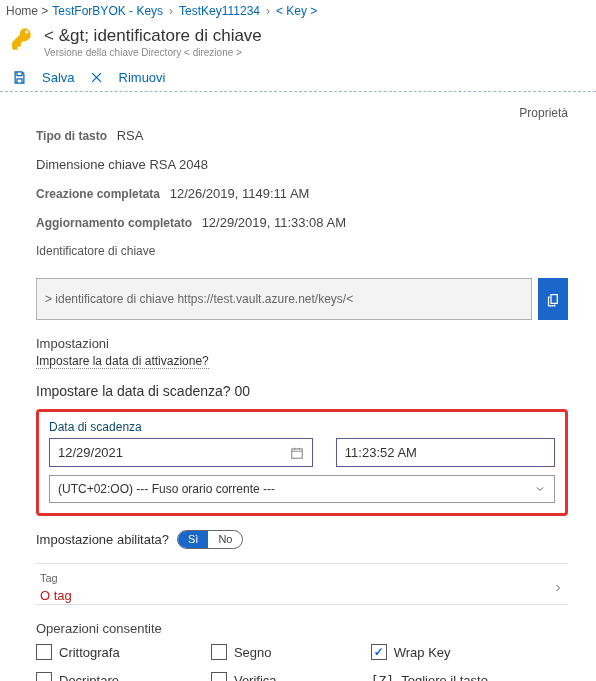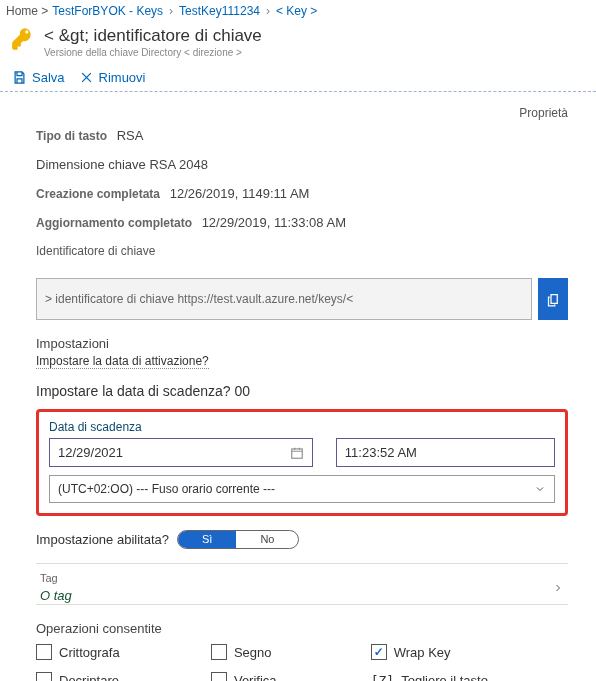--- a/index.html
+++ b/index.html
@@ -22,21 +22,21 @@
   }
   .key-icon { width: 26px; height: 26px; flex: none; }
   .header-text h1 { font-size: 17px; font-weight: 400; color: #333; }
   .header-sub { font-size: 10px; color: #888; margin-top: 1px; }
   .toolbar {
     display: flex; align-items: center; gap: 14px;
     padding: 6px 12px;
     border-bottom: 1px dashed #9cb3d6;
   }
   .tool-btn {
-    display: flex; align-items: center; gap: 5px;
+    display: flex; align-items: center; gap: 15px;
     background: none; border: none; color: #0066b8;
     font-size: 13px; cursor: pointer;
   }
   .tool-btn svg { width: 15px; height: 15px; }
   .content { padding: 14px 28px 16px 36px; }
   .right-label { text-align: right; font-size: 12px; color: #555; margin-bottom: 8px; }
   .prop-row { font-size: 13px; color: #444; margin-bottom: 14px; }
   .prop-row .lbl { color: #666; font-size: 12px; margin-right: 6px; font-weight: bold; }
   .kid-label { font-size: 12px; color: #555; margin-bottom: 20px; }
   .kid-row { display: flex; gap: 6px; align-items: stretch; margin-bottom: 16px; }
@@ -68,30 +68,30 @@
   .tz-select {
     border: 1px solid #9a9a9a; width: 100%; padding: 6px 8px;
     font-size: 12px; color: #333; display: flex; justify-content: space-between; align-items: center;
   }
   .chev { width: 12px; height: 12px; }
   .toggle-row { display: flex; align-items: center; gap: 8px; font-size: 13px; margin-bottom: 14px; }
   .toggle {
     display: inline-flex; border: 1px solid #666; border-radius: 11px; overflow: hidden;
     font-size: 11px; line-height: 1;
   }
-  .toggle span { padding: 3px 24px; }
+  .toggle span { padding: 3px 10px; }
   .toggle .on { background: #1a66c9; color: #fff; }
   .toggle .off { color: #444; }
   .tag-block {
     border-top: 1px solid #ddd; border-bottom: 1px solid #ddd;
     padding: 8px 4px 1px 4px; margin-bottom: 16px;
     display: flex; justify-content: space-between; align-items: center;
   }
   .tag-text .tag-lbl { font-size: 11px; color: #666; }
-  .tag-text .tag-val { font-size: 13px; color: #14532d; margin-top: 4px; font-style: italic; }
+  .tag-text .tag-val { font-size: 13px; color: #b91c1c; margin-top: 4px; }
   .ops-label { font-size: 13px; color: #444; margin-bottom: 8px; }
   .ops-grid {
     display: grid; grid-template-columns: 1.1fr 1fr 1.3fr;
     row-gap: 12px; column-gap: 8px; font-size: 13px; color: #333;
   }
   .chk { display: flex; align-items: center; gap: 7px; }
   .box {
     width: 16px; height: 16px; border: 1px solid #555; display: inline-flex;
     align-items: center; justify-content: center; font-size: 12px; color: #1a66c9;
   }

